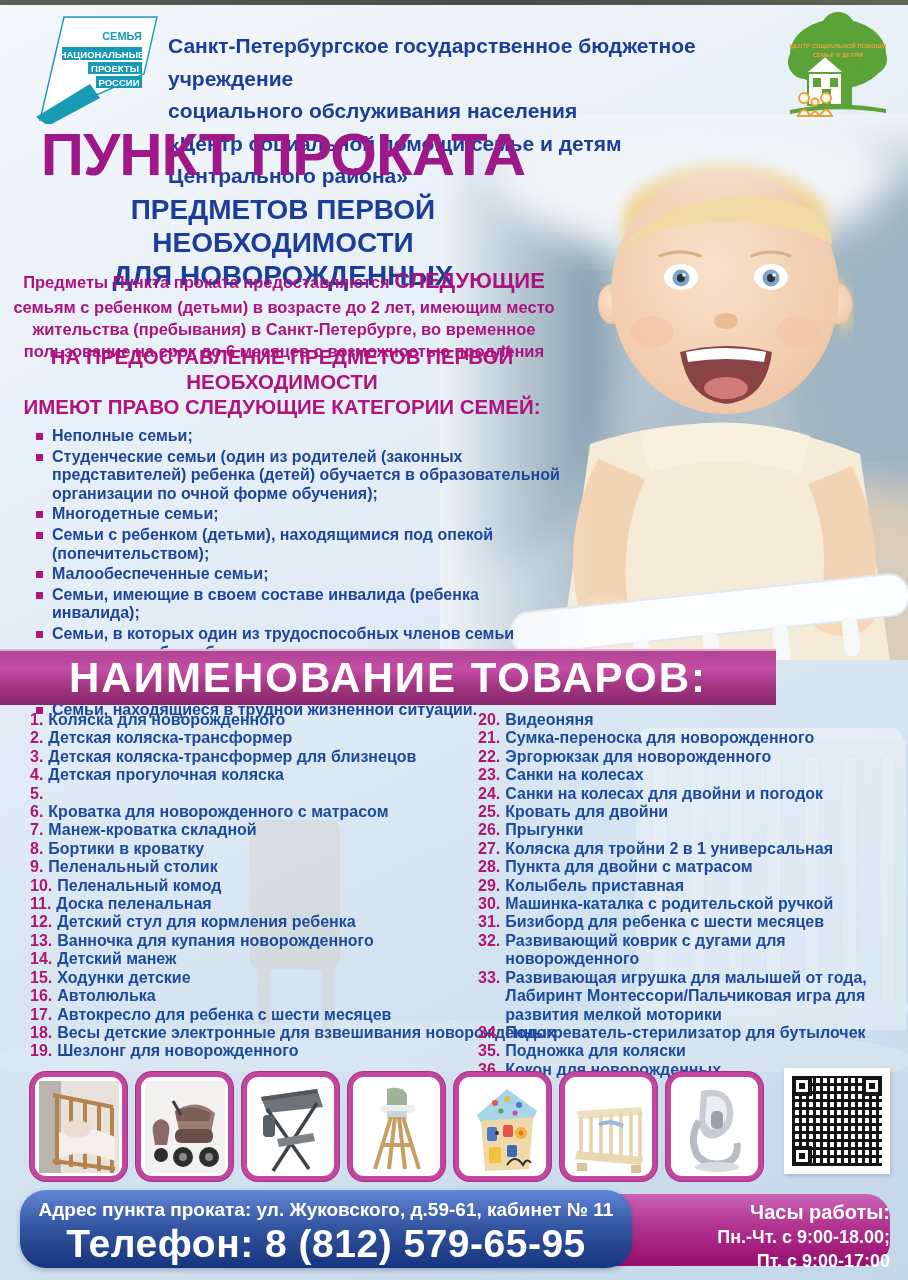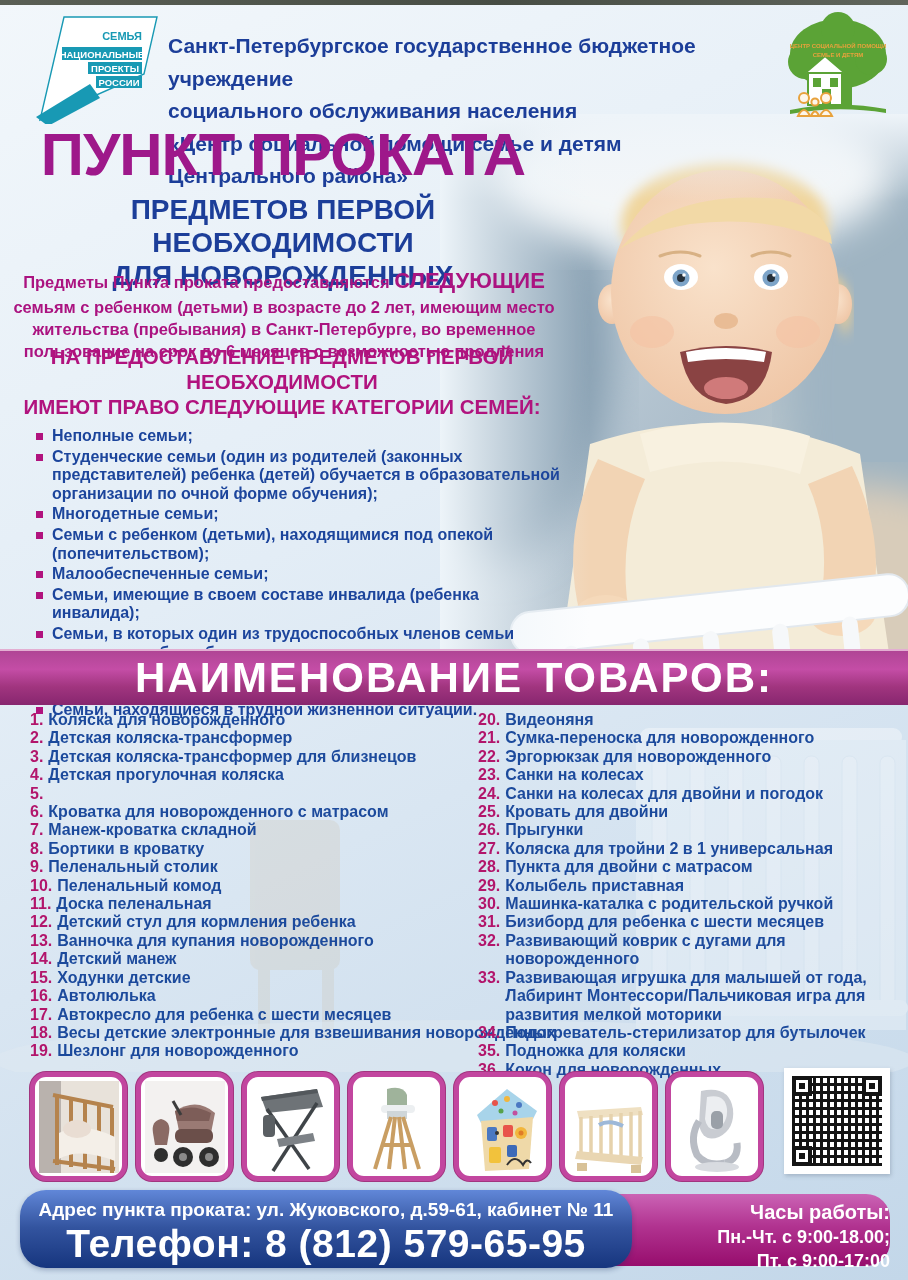--- a/index.html
+++ b/index.html
@@ -33,21 +33,21 @@
                 line-height:18.6px;padding-left:16px;margin-bottom:2px;}
   .cats-list li::before{content:"";position:absolute;left:0;top:6px;width:7px;height:7px;background:#b1137e;}
 
   
   .baby{position:absolute;left:440px;top:114px;width:468px;height:546px;}
   .baby::after{content:"";position:absolute;inset:0;
     background:linear-gradient(90deg,#edf4f9 0%,rgba(237,244,249,0) 32%),
                linear-gradient(180deg,#eef4f9 0%,rgba(238,244,249,0) 16%);}
 
   
-  .banner{position:absolute;top:649px;left:0;width:908px;height:56px;
+  .banner{position:absolute;top:649px;left:0;width:776px;height:56px;
     background:linear-gradient(180deg,#b04595 0%,#c44da6 34%,#a1357f 66%,#87266f 100%);
     border-top:2px solid #e3aed2;display:flex;align-items:center;justify-content:center;box-sizing:border-box;}
   .banner-text{color:#ffffff;font-size:42px;font-weight:bold;letter-spacing:2px;}
 
   
   .nursery{position:absolute;top:700px;left:0;width:908px;height:372px;pointer-events:none;}
   .col-left{position:absolute;top:711px;left:30px;width:452px;}
   .col-right{position:absolute;top:711px;left:478px;width:424px;}
   .item{display:flex;font-weight:bold;font-size:16px;line-height:18.4px;}
   .item .num{color:#b2156b;margin-right:5px;flex:none;}

